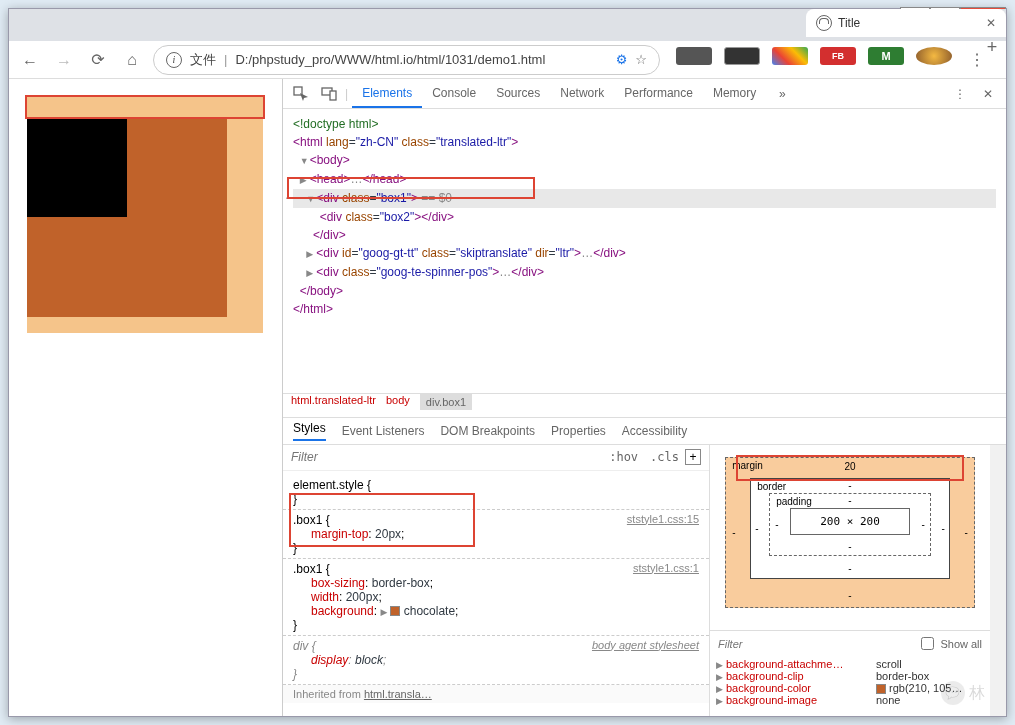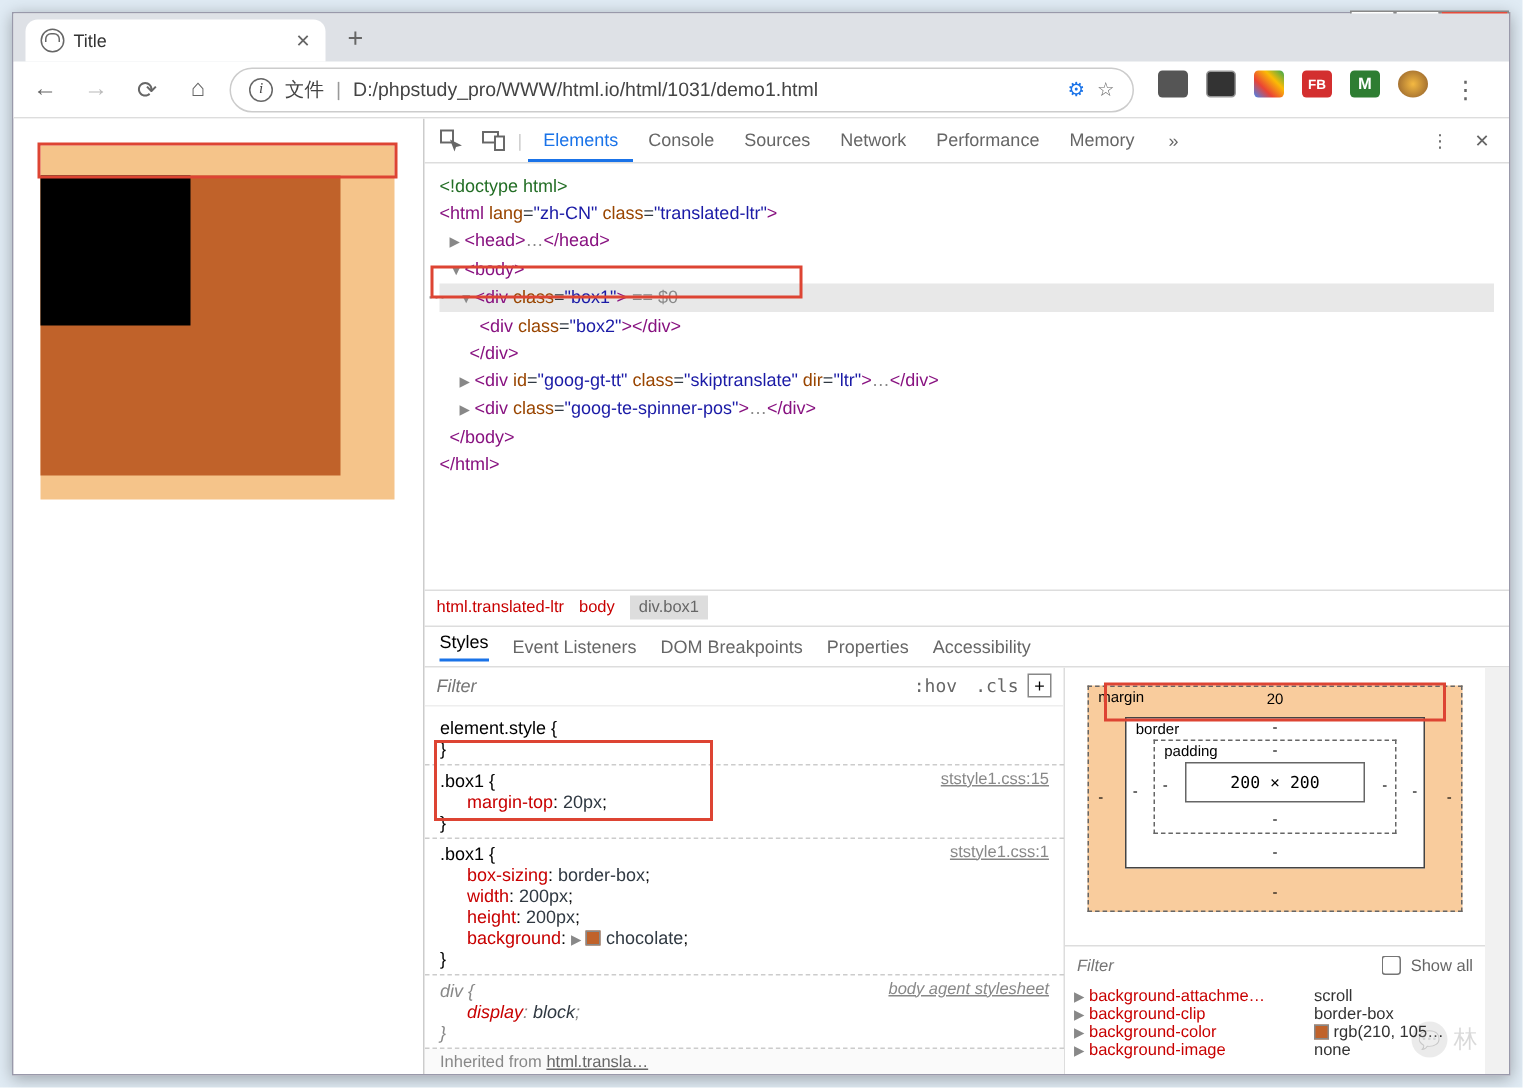--- a/index.html
+++ b/index.html
@@ -1,33 +1,33 @@
 <!DOCTYPE html>
 <html><head>
 <meta charset="utf-8">
 <style>
 * { box-sizing: border-box; margin: 0; padding: 0; font-family: Arial, sans-serif; }
 body { background: #e0ebf4; width: 1015px; height: 725px; overflow: hidden; font-size: 12px; position: relative; }
 .window { position: absolute; top: 8px; left: 8px; right: 8px; bottom: 8px; background: #fff; border: 1px solid #99a; box-shadow: 0 2px 10px rgba(0,0,0,.3); display: flex; flex-direction: column; }
 .window-controls { position: absolute; top: -2px; right: 0; display: flex; }
 .win-btn { width: 30px; height: 20px; border: 1px solid #888; background: linear-gradient(#fff,#ddd); display: flex; align-items: center; justify-content: center; font-size: 11px; cursor: pointer; }
 .win-btn.close { background: linear-gradient(#e74c3c,#c0392b); color: #fff; width: 46px; font-weight: bold; }
-.tabstrip { height: 32px; background: #dee1e6; display: flex; align-items: flex-end; padding-left: 8px; position: relative; }
+.tabstrip { height: 32px; background: #dee1e6; display: flex; align-items: flex-end; padding-left: 8px; position: relative; flex-direction: column; }
 .tab { background: #fff; border-radius: 8px 8px 0 0; padding: 6px 10px; display: flex; align-items: center; gap: 6px; min-width: 200px; font-size: 12px; color: #333; }
 .tab-icon { width: 16px; height: 16px; border-radius: 50%; border: 1.5px solid #666; position: relative; }
 .tab-icon::after { content: ''; position: absolute; width: 8px; height: 5px; border: 1.5px solid #666; border-bottom: none; border-radius: 4px 4px 0 0; top: 2px; left: 2px; }
 .tab-close { margin-left: auto; color: #666; cursor: pointer; }
 .new-tab { width: 28px; height: 28px; display: flex; align-items: center; justify-content: center; font-size: 18px; color: #666; cursor: pointer; margin-left: 6px; margin-bottom: 2px; }
 .toolbar { height: 38px; background: #fff; border-bottom: 1px solid #ddd; display: flex; align-items: center; padding: 0 8px; gap: 8px; }
 .nav-btn { width: 26px; height: 26px; display: flex; align-items: center; justify-content: center; color: #666; font-size: 16px; cursor: pointer; border-radius: 50%; }
 .nav-btn.disabled { color: #bbb; }
 .addressbar { flex: 1; height: 30px; border: 1px solid #ccc; border-radius: 15px; display: flex; align-items: center; padding: 0 12px; gap: 8px; color: #444; font-size: 13px; }
 .addressbar .info-icon { width: 16px; height: 16px; border: 1.5px solid #666; border-radius: 50%; display: flex; align-items: center; justify-content: center; font-size: 10px; font-style: italic; font-family: serif; }
 .ext-icons { display: flex; gap: 12px; padding: 0 8px; }
-.ext-icon { width: 20px; height: 18px; border-radius: 3px; }
+.ext-icon { width: 36px; height: 18px; border-radius: 3px; }
 .content-area { flex: 1; display: flex; overflow: hidden; }
 .page { width: 273px; background: #fff; position: relative; }
 .redbox { position: absolute; border: 2.5px solid #d43; pointer-events: none; }
 .box-outer { position: absolute; top: 18px; left: 18px; width: 236px; height: 236px; background: #f5c48a; }
 .box1 { position: absolute; top: 20px; left: 0; width: 200px; height: 200px; background: #c0622a; }
 .box2 { width: 100px; height: 100px; background: #000; }
 .devtools { flex: 1; display: flex; flex-direction: column; border-left: 1px solid #ccc; background: #fff; }
 .dt-tabbar { height: 30px; border-bottom: 1px solid #ddd; display: flex; align-items: center; padding: 0 6px; gap: 4px; }
 .dt-tabbar .icon-btn { width: 24px; height: 24px; display: flex; align-items: center; justify-content: center; color: #666; cursor: pointer; }
 .dt-tab { padding: 6px 10px; color: #666; cursor: pointer; font-size: 12px; }
@@ -37,21 +37,21 @@
 .code-line { line-height: 18px; white-space: pre; }
 .code-line.selected { background: #e8e8e8; }
 .tag { color: #881280; }
 .attr-n { color: #994500; }
 .attr-v { color: #1a1aa6; }
 .comm { color: #236e25; }
 .gray { color: #888; }
 .tri { display: inline-block; width: 10px; color: #888; }
 .tri::before { content: '▶'; font-size: 9px; }
 .tri.open::before { content: '▼'; }
-.breadcrumb { height: 24px; border-top: 1px solid #ddd; display: flex; align-items: center; padding: 0 8px; font-size: 11px; color: #666; gap: 10px; }
+.breadcrumb { height: 24px; border-top: 1px solid #ddd; display: flex; align-items: flex-start; padding: 0 8px; font-size: 11px; color: #666; gap: 10px; }
 .breadcrumb .crumb.active { background: #ddd; padding: 2px 6px; }
 .styles-tabbar { height: 28px; border-top: 1px solid #ddd; border-bottom: 1px solid #ddd; display: flex; align-items: center; gap: 16px; padding: 0 10px; font-size: 12px; color: #666; }
 .styles-tabbar .stab.active { color: #000000; font-weight: 500; border-bottom: 2px solid #1a73e8; padding-bottom: 4px; }
 .styles-panel { flex: 1; display: flex; overflow: hidden; }
 .styles-left { flex: 1; border-right: 1px solid #ddd; display: flex; flex-direction: column; overflow: hidden; font-family: Consolas, monospace; font-size: 12px; }
 .filter-row { height: 26px; border-bottom: 1px solid #eee; display: flex; align-items: center; padding: 0 8px; }
 .filter-row input { border: none; outline: none; flex: 1; font-style: italic; color: #888; font-size: 12px; }
 .filter-row .hov { color: #666; margin: 0 6px; font-family: Consolas, monospace; }
 .filter-row .plus { width: 16px; height: 16px; border: 1px solid #888; display: flex; align-items: center; justify-content: center; cursor: pointer; }
 .style-rules { flex: 1; overflow: auto; padding: 4px 0; position: relative; }
@@ -162,22 +162,22 @@
           </div>
         <div class="icon-btn">»</div>
         <div class="spacer"></div>
         <div class="icon-btn">⋮</div>
         <div class="icon-btn">✕</div>
       </div>
 
       <div class="dt-elements">
         <div class="code-line"><span class="comm">&lt;!doctype html&gt;</span></div>
         <div class="code-line"><span class="tag">&lt;html</span> <span class="attr-n">lang</span>=<span class="attr-v">"zh-CN"</span> <span class="attr-n">class</span>=<span class="attr-v">"translated-ltr"</span><span class="tag">&gt;</span></div>
+        <div class="code-line">  <span class="tri open"></span><span class="tag">&lt;body&gt;</span></div>
         <div class="code-line">  <span class="tri"></span><span class="tag">&lt;head&gt;</span><span class="gray">…</span><span class="tag">&lt;/head&gt;</span></div>
-        <div class="code-line">  <span class="tri open"></span><span class="tag">&lt;body&gt;</span></div>
         <div class="code-line selected" style="position:relative;"><span class="gray" style="position:absolute;left:-8px;">⋯</span>    <span class="tri open"></span><span class="tag">&lt;div</span> <span class="attr-n">class</span>=<span class="attr-v">"box1"</span><span class="tag">&gt;</span><span class="gray"> == $0</span></div>
         <div class="code-line">        <span class="tag">&lt;div</span> <span class="attr-n">class</span>=<span class="attr-v">"box2"</span><span class="tag">&gt;&lt;/div&gt;</span></div>
         <div class="code-line">      <span class="tag">&lt;/div&gt;</span></div>
         <div class="code-line">    <span class="tri"></span><span class="tag">&lt;div</span> <span class="attr-n">id</span>=<span class="attr-v">"goog-gt-tt"</span> <span class="attr-n">class</span>=<span class="attr-v">"skiptranslate"</span> <span class="attr-n">dir</span>=<span class="attr-v">"ltr"</span><span class="tag">&gt;</span><span class="gray">…</span><span class="tag">&lt;/div&gt;</span></div>
         <div class="code-line">    <span class="tri"></span><span class="tag">&lt;div</span> <span class="attr-n">class</span>=<span class="attr-v">"goog-te-spinner-pos"</span><span class="tag">&gt;</span><span class="gray">…</span><span class="tag">&lt;/div&gt;</span></div>
         <div class="code-line">  <span class="tag">&lt;/body&gt;</span></div>
         <div class="code-line"><span class="tag">&lt;/html&gt;</span></div>
         <div class="redbox" style="top:68px;left:4px;width:248px;height:22px;"></div>
       </div>
 
@@ -213,21 +213,20 @@
                 <span class="src ">ststyle1.css:15</span>
                 <div class="">.box1 {</div>
                 <div class="prop "><span class="pn">margin-top</span>: <span class="pv">20px</span>;</div>
                 <div class="">}</div>
               </div>
               <div class="rule">
                 <span class="src ">ststyle1.css:1</span>
                 <div class="">.box1 {</div>
                 <div class="prop "><span class="pn">box-sizing</span>: <span class="pv">border-box</span>;</div>
                 <div class="prop "><span class="pn">width</span>: <span class="pv">200px</span>;</div>
-                <div class="prop "><span class="pn">height</span>: <span class="pv">200px</span>;</div>
                 <div class="prop "><span class="pn">background</span>: <span class="tri"></span><span class="swatch" style="background:#c0622a"></span> <span class="pv">chocolate</span>;</div>
                 <div class="">}</div>
               </div>
               <div class="rule">
                 <span class="src italic">body agent stylesheet</span>
                 <div class="italic">div {</div>
                 <div class="prop italic"><span class="pn">display</span>: <span class="pv">block</span>;</div>
                 <div class="italic">}</div>
               </div>
               <div class="inherited">Inherited from <span style="color:#666;text-decoration:underline;">html.transla…</span></div>

